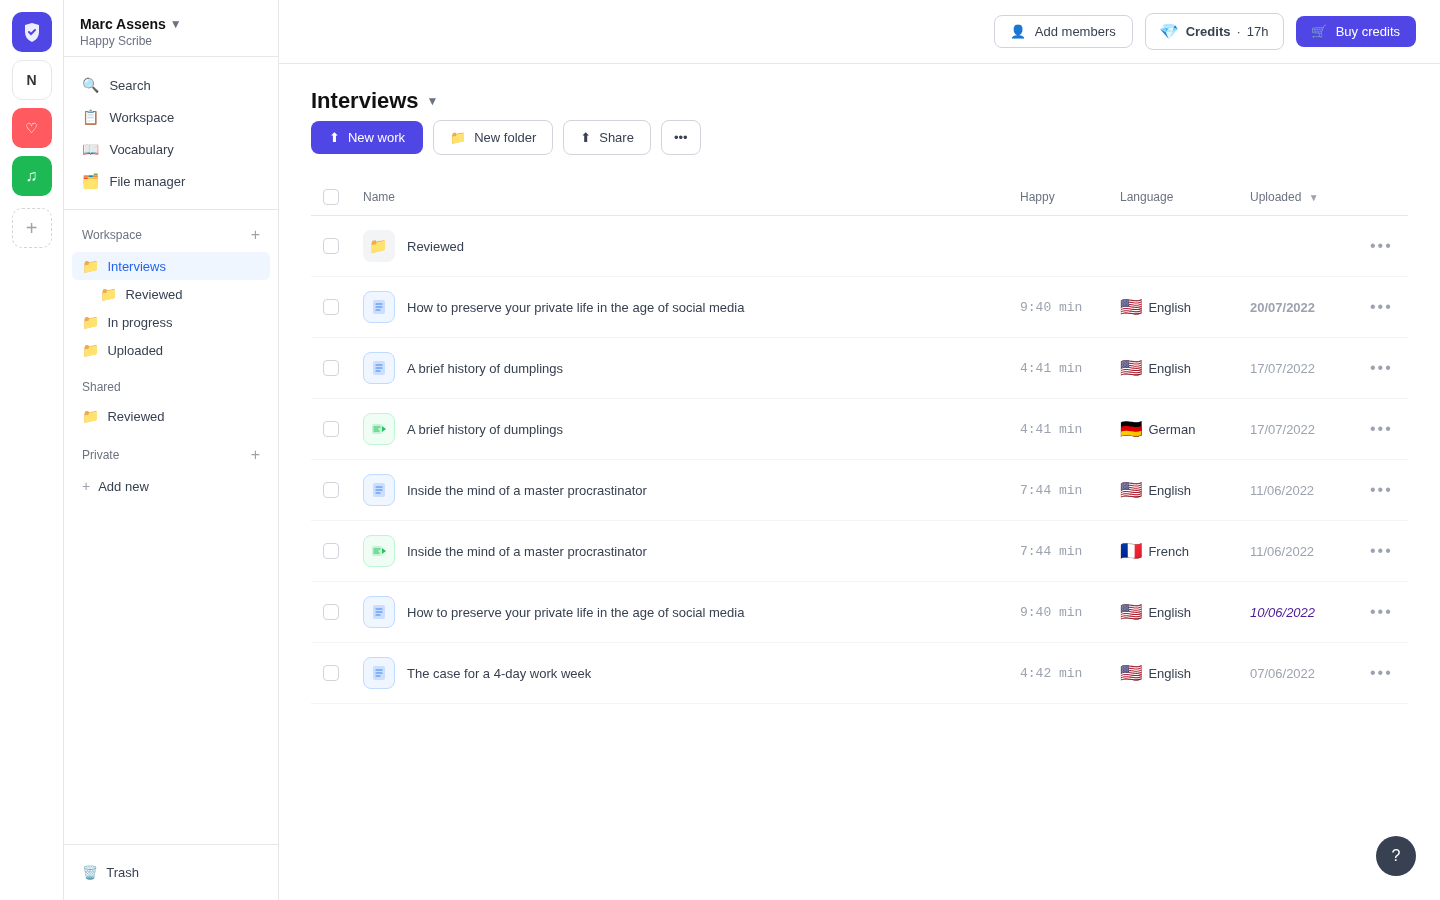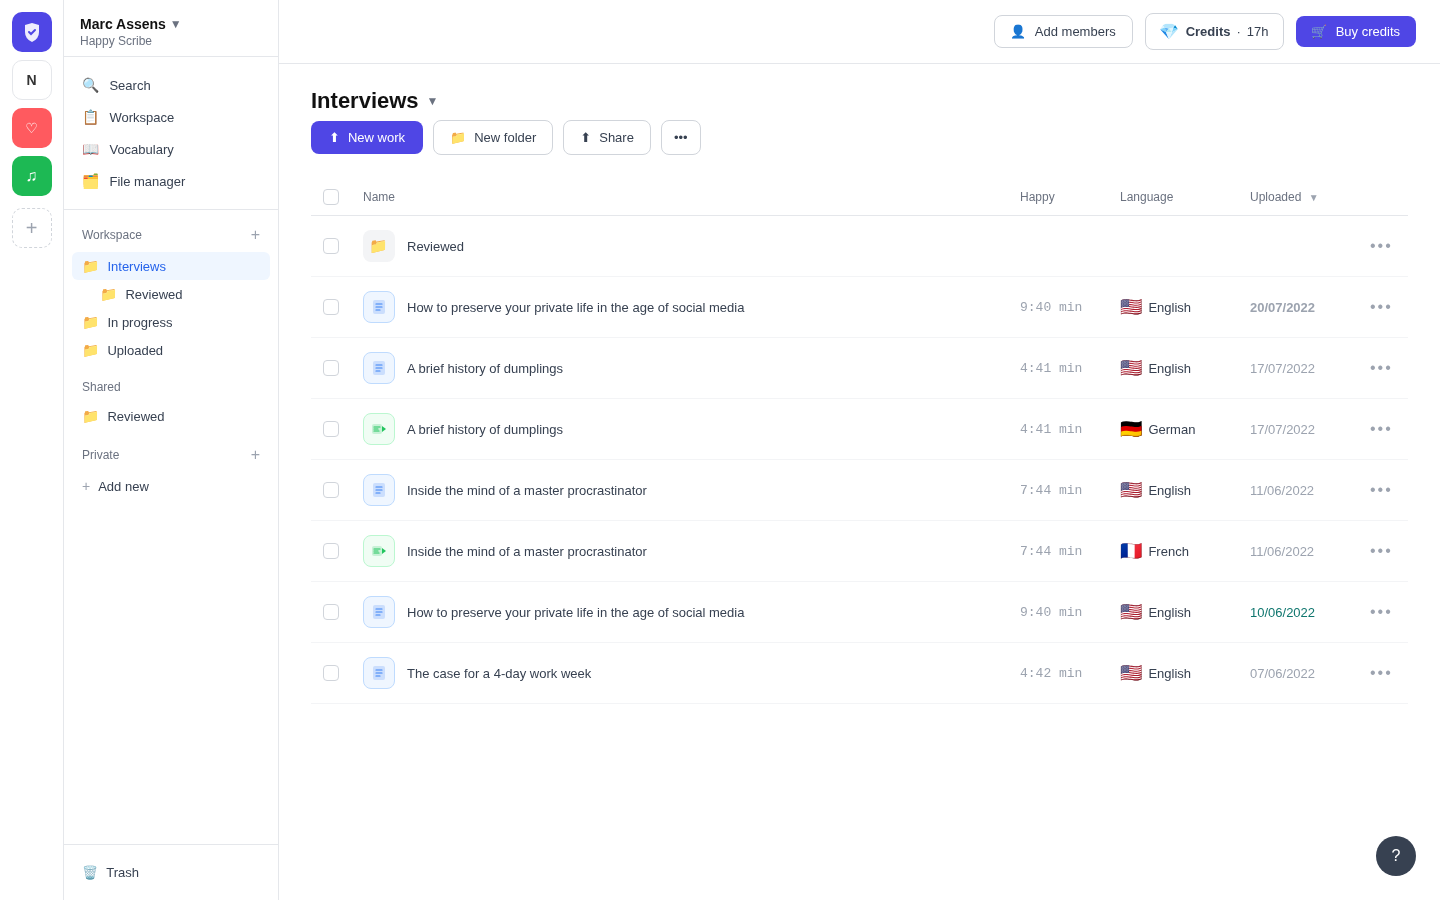--- a/index.html
+++ b/index.html
@@ -629,21 +629,21 @@
                 <span>How to preserve your private life in the age of social media</span>
               </div>
             </td>
             <td class="col-length" style="color: rgb(156, 163, 175);">9:40 min</td>
             <td class="col-language">
               <div class="lang-cell">
                 <span class="flag">🇺🇸</span>
                 <span>English</span>
               </div>
             </td>
-            <td class="col-uploaded" style="color: #0f766e;">10/06/2022</td>
+            <td class="col-uploaded" style="color: #4c1d95; font-style: italic;">10/06/2022</td>
             <td class="col-actions">
               <div class="more-btn">•••</div>
             </td>
           </tr>
           <tr>
             <td class="col-check">
               <div class="checkbox"></div>
             </td>
             <td>
               <div class="file-name-cell">

